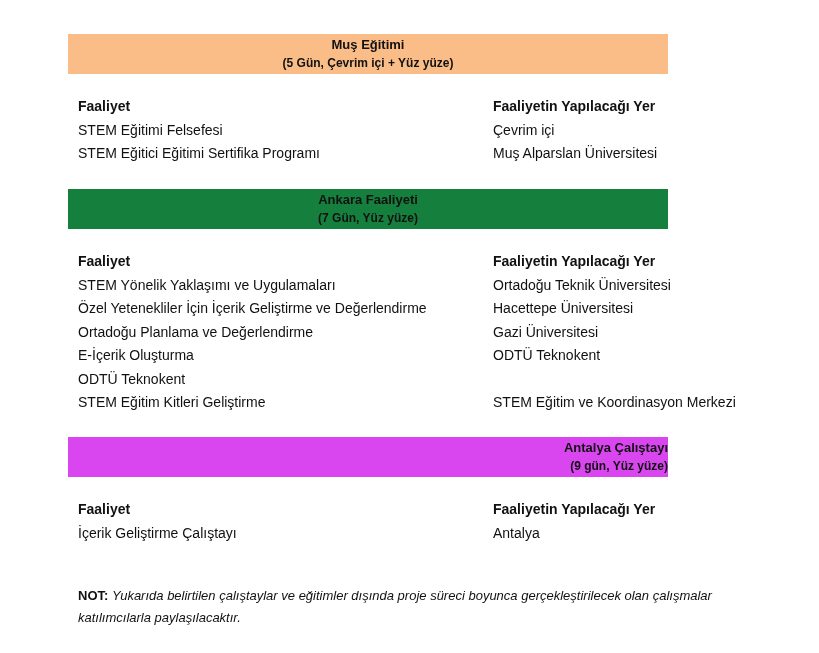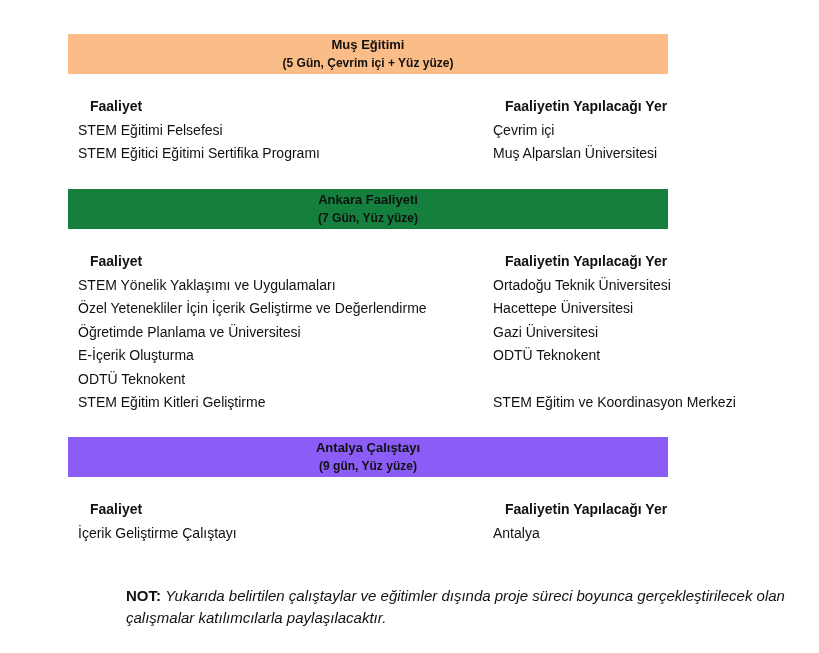--- a/index.html
+++ b/index.html
@@ -26,50 +26,49 @@
       line-height: 18px;
       box-sizing: border-box;
       padding-top: 2px;
     }
     .section-header .sub {
       font-size: 12px;
       display: block;
     }
     .hdr-mus { top: 34px; background: #fbbd87; }
     .hdr-ankara { top: 189px; background: #15803d; }
-    .hdr-antalya { top: 437px; background: #8b5cf6; }
+    .hdr-antalya { top: 437px; background: #d946ef; text-align: right; }
 
     .table {
       position: absolute;
       left: 78px;
       width: 700px;
     }
     .row {
       display: flex;
       height: 23.5px;
       line-height: 23.5px;
       font-size: 14px;
       white-space: nowrap;
     }
     .col-act { width: 415px; }
     .col-loc { flex: 1; }
-    .row.head { font-weight: bold; margin-left: 12px; }
+    .row.head { font-weight: bold; }
 
     .tbl-mus { top: 95px; }
     .tbl-ankara { top: 250px; }
     .tbl-antalya { top: 498px; }
 
     .note {
       position: absolute;
       left: 78px;
       top: 585px;
       width: 690px;
-      font-size: 15px;
+      font-size: 13px;
       line-height: 22px;
-      margin-left: 48px;
     }
     .note .note-label { font-weight: bold; }
     .note .note-text { font-style: italic; }
   </style>
 </head>
 <body>
 
 <div class="section-header hdr-mus">
   <span>Muş Eğitimi</span>
   <span class="sub">(5 Gün, Çevrim içi + Yüz yüze)</span>
@@ -100,21 +99,21 @@
   </div>
   <div class="row">
     <span class="col-act">STEM Yönelik Yaklaşımı ve Uygulamaları</span>
     <span class="col-loc">Ortadoğu Teknik Üniversitesi</span>
   </div>
   <div class="row">
     <span class="col-act">Özel Yetenekliler İçin İçerik Geliştirme ve Değerlendirme</span>
     <span class="col-loc">Hacettepe Üniversitesi</span>
   </div>
   <div class="row">
-    <span class="col-act">Öğretimde Planlama ve Üniversitesi</span>
+    <span class="col-act">Ortadoğu Planlama ve Değerlendirme</span>
     <span class="col-loc">Gazi Üniversitesi</span>
   </div>
   <div class="row">
     <span class="col-act">E-İçerik Oluşturma</span>
     <span class="col-loc">ODTÜ Teknokent</span>
   </div>
   <div class="row">
     <span class="col-loc">ODTÜ Teknokent</span>
   </div>
   <div class="row">

